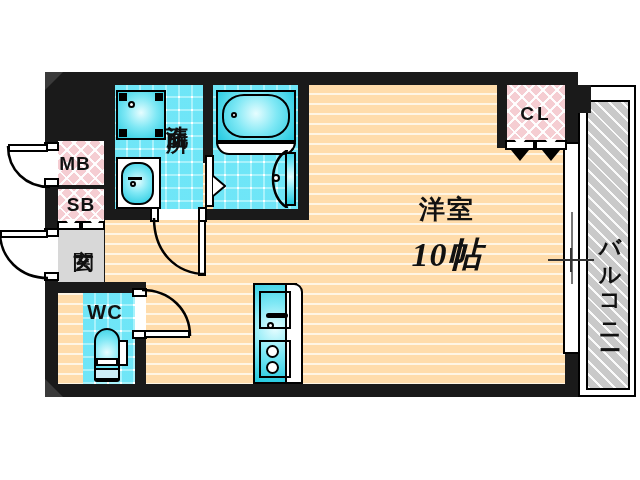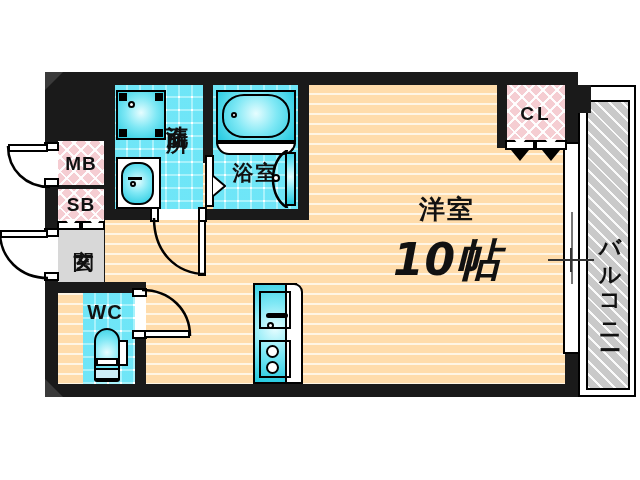--- a/index.html
+++ b/index.html
@@ -44,21 +44,21 @@
   }
   .genkan-fill{background:#d8d8d8;}
 
   
   .lbl{color:#111;font-weight:bold;text-align:center;
        line-height:1;user-select:none;}
   .lbl-jp{font-family:"DejaVu Sans","Liberation Sans",sans-serif;}
   .vert{writing-mode:vertical-rl;text-orientation:upright;}
 
   .room-name{font-size:26px;letter-spacing:2px;}
-  .room-size{font-size:44px;font-style:italic;letter-spacing:1px;}
+  .room-size{font-size:34px;font-style:italic;letter-spacing:1px;font-family:Liberation Serif, serif;}
 
   
   .fx{border:2px solid #000;box-sizing:border-box;}
   .aqua{
     background:radial-gradient(circle at 50% 45%,#e6fdff 0%,#7fe8f5 45%,#22c9e0 100%);
   }
   .white-fill{background:#fff;}
   .leaf{background:#fff;border:2px solid #000;box-sizing:border-box;}
 
   
@@ -134,21 +134,20 @@
   <div class="abs" style="left:128px;top:101px;width:7px;height:7px;border:2px solid #000;
               border-radius:50%;background:#fff;"></div>
 
   <div class="abs fx" style="left:116px;top:157px;width:45px;height:52px;background:#fff;"></div>
   <div class="abs fx aqua" style="left:121px;top:162px;width:33px;height:43px;border-radius:14px;"></div>
   <div class="abs" style="left:128px;top:177px;width:14px;height:3px;background:#000;"></div>
   <div class="abs" style="left:130px;top:181px;width:6px;height:6px;border:2px solid #000;
               border-radius:50%;background:#fff;"></div>
 
   <div class="abs tile-cyan" style="left:213px;top:85px;width:85px;height:124px;"></div>
-  <div class="abs lbl lbl-jp" style="left:213px;top:163px;width:85px;font-size:21px;letter-spacing:2px;">浴室</div>
 
   <div class="abs fx aqua" style="left:216px;top:90px;width:80px;height:52px;"></div>
   <div class="abs" style="left:222px;top:94px;width:68px;height:44px;
               border:2px solid #000;border-radius:22px/20px;background:transparent;"></div>
   <div class="abs" style="left:231px;top:112px;width:6px;height:6px;border:2px solid #000;
               border-radius:50%;background:#fff;"></div>
 
   <div class="abs" style="left:216px;top:142px;width:80px;height:13px;
               border:2px solid #000;background:#fff;border-radius:0 0 20px 20px;"></div>
 
@@ -171,21 +170,21 @@
               background:#fff;border:2px solid #000;"></div>
   <div class="abs leaf" style="left:198px;top:220px;width:8px;height:56px;"></div>
   <svg class="abs" style="left:150px;top:218px;width:58px;height:60px;" viewBox="0 0 58 60">
     <path d="M4,0 C4,34 26,56 56,56" fill="none" stroke="#000" stroke-width="2.5"></path>
   </svg>
 
   <div class="abs wall" style="left:95px;top:210px;width:10px;height:72px;"></div>
   <div class="abs wall" style="left:58px;top:85px;width:46px;height:56px;"></div>
 
   <div class="abs hatch-pink" style="left:58px;top:141px;width:46px;height:44px;"></div>
-  <div class="abs lbl" style="left:58px;top:154px;width:46px;font-size:19px;letter-spacing:1px;">MB</div>
+  <div class="abs lbl" style="left:52px;top:154px;width:46px;font-size:19px;letter-spacing:1px;">MB</div>
 
   <div class="abs wall" style="left:58px;top:185px;width:46px;height:4px;"></div>
 
   <div class="abs hatch-pink" style="left:58px;top:189px;width:46px;height:32px;"></div>
   <div class="abs lbl" style="left:58px;top:195px;width:46px;font-size:19px;letter-spacing:1px;">SB</div>
 
   <div class="abs" style="left:57px;top:221px;width:24px;height:9px;
               background:#fff;border:2px solid #000;"></div>
   <div class="abs" style="left:81px;top:221px;width:24px;height:9px;
               background:#fff;border:2px solid #000;"></div>

